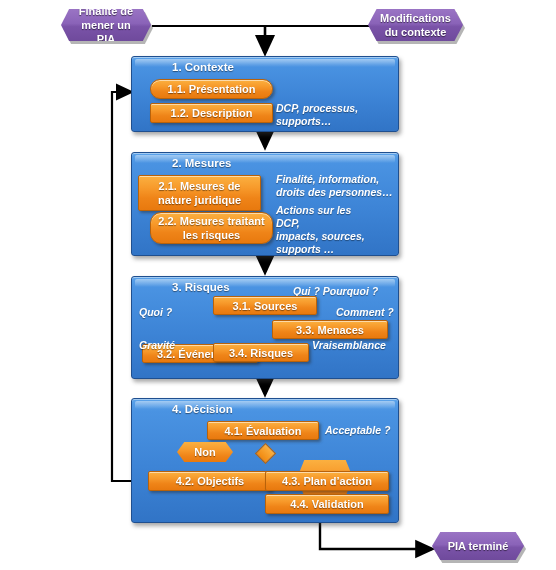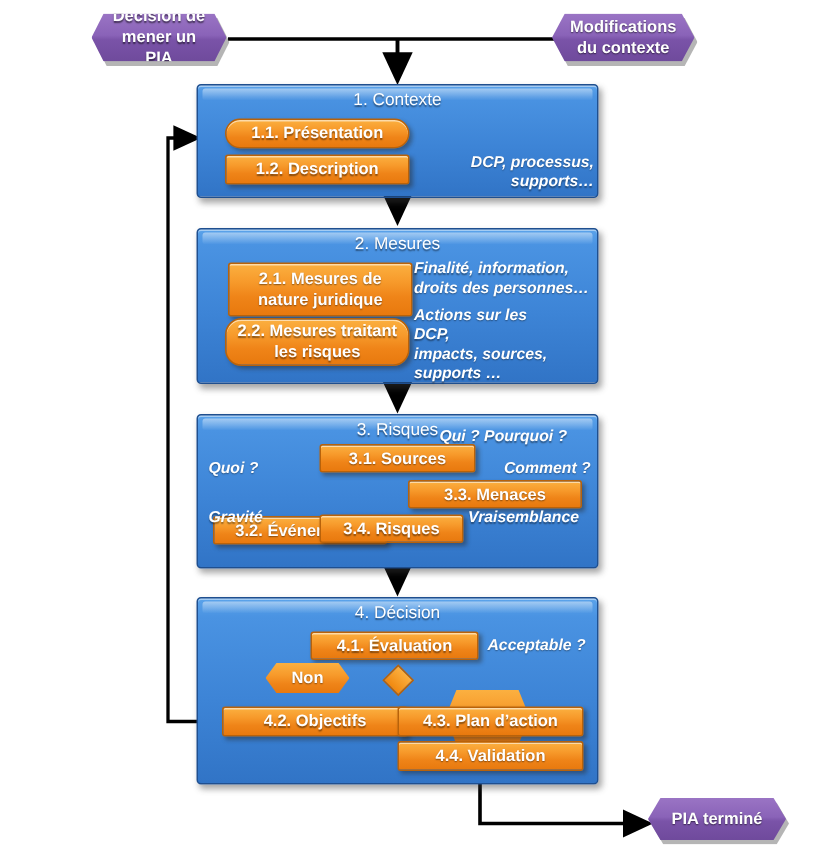--- a/index.html
+++ b/index.html
@@ -38,22 +38,23 @@
     border-radius:3px;
     box-shadow:2px 3px 4px rgba(60,60,60,.45), inset 0 1px 0 rgba(255,255,255,.45);
   }
   .stagebox::before{
     content:"";position:absolute;left:3px;right:3px;top:2px;height:8px;
     background:linear-gradient(180deg,rgba(255,255,255,.45),rgba(255,255,255,0));
     border-radius:2px;pointer-events:none;
   }
   .stage-title{
     position:absolute;left:0;right:0;top:4px;
-    text-align:center;color:#ffffff;font-size:11.5px;font-weight:normal;
+    color:#ffffff;font-size:11.5px;font-weight:bold;
     text-shadow:0 1px 1px rgba(0,0,0,.45);
+    padding-left:40px;
   }
 
   
   .obox{
     position:absolute;
     box-sizing:border-box;
     display:flex;align-items:center;justify-content:center;text-align:center;
     color:#ffffff;font-size:11px;font-weight:bold;line-height:14px;
     background:linear-gradient(180deg,#fbb040 0%,#f79a2b 35%,#ef8418 65%,#e8790e 100%);
     border:1px solid #b8620a;
@@ -138,21 +139,21 @@
 
     <path d="M276,452 L301,452" stroke="#000" stroke-width="3" fill="none" marker-end="url(#ahs)"></path>
 
     <path d="M203,463 L213,472" stroke="#000" stroke-width="3" fill="none" marker-end="url(#ahs)"></path>
 
     <path d="M327,463 L318,472" stroke="#000" stroke-width="3" fill="none" marker-end="url(#ahs)"></path>
   </svg>
 
   <div class="hexshadow" style="left:63px;top:12px;width:90px;height:32px;"></div>
   <div class="hex" style="left:61px;top:9px;width:90px;height:32px;">
-    <span class="hexlbl">Décision de
+    <span class="hexlbl">Finalité de
 mener un PIA</span>
   </div>
 
   <div class="hexshadow" style="left:370px;top:12px;width:95px;height:32px;"></div>
   <div class="hex" style="left:368px;top:9px;width:95px;height:32px;">
     <span class="hexlbl">Modifications
 du contexte</span>
   </div>
 
   <div class="hexshadow" style="left:434px;top:535px;width:92px;height:28px;"></div>
@@ -162,27 +163,27 @@
 
   <div class="stagebox" style="left:131px;top:56px;width:268px;height:76px;">
     <div class="stage-title">1. Contexte</div>
   </div>
   <div class="obox" style="left:150px;top:79px;width:123px;height:20px;border-radius:10px;">
     <span>1.1. Présentation</span>
   </div>
   <div class="obox" style="left:150px;top:103px;width:123px;height:20px;align-items:center;">
     <span>1.2. Description</span>
   </div>
-  <div class="anno" style="left:276px;top:102px;width:120px;text-align:right;">DCP, processus,
+  <div class="anno" style="left:276px;top:102px;width:120px;">DCP, processus,
 supports…</div>
 
   <div class="stagebox" style="left:131px;top:152px;width:268px;height:104px;">
     <div class="stage-title">2. Mesures</div>
   </div>
-  <div class="obox" style="left:152px;top:175px;width:123px;height:36px;">
+  <div class="obox" style="left:138px;top:175px;width:123px;height:36px;">
     <span>2.1. Mesures de
 nature juridique</span>
   </div>
   <div class="obox" style="left:150px;top:212px;width:123px;height:32px;border-radius:11px;">
     <span>2.2. Mesures traitant
 les risques</span>
   </div>
   <div class="anno" style="left:276px;top:173px;width:122px;">Finalité, information,
 droits des personnes…</div>
   <div class="anno" style="left:276px;top:204px;width:100px;">Actions sur les DCP,

